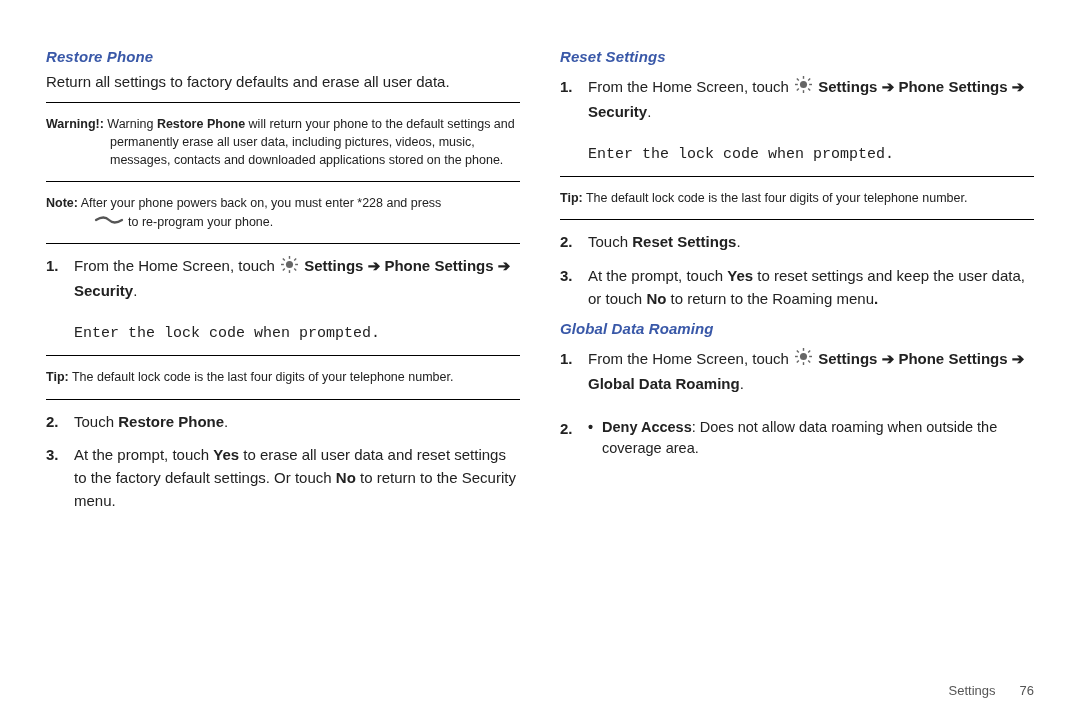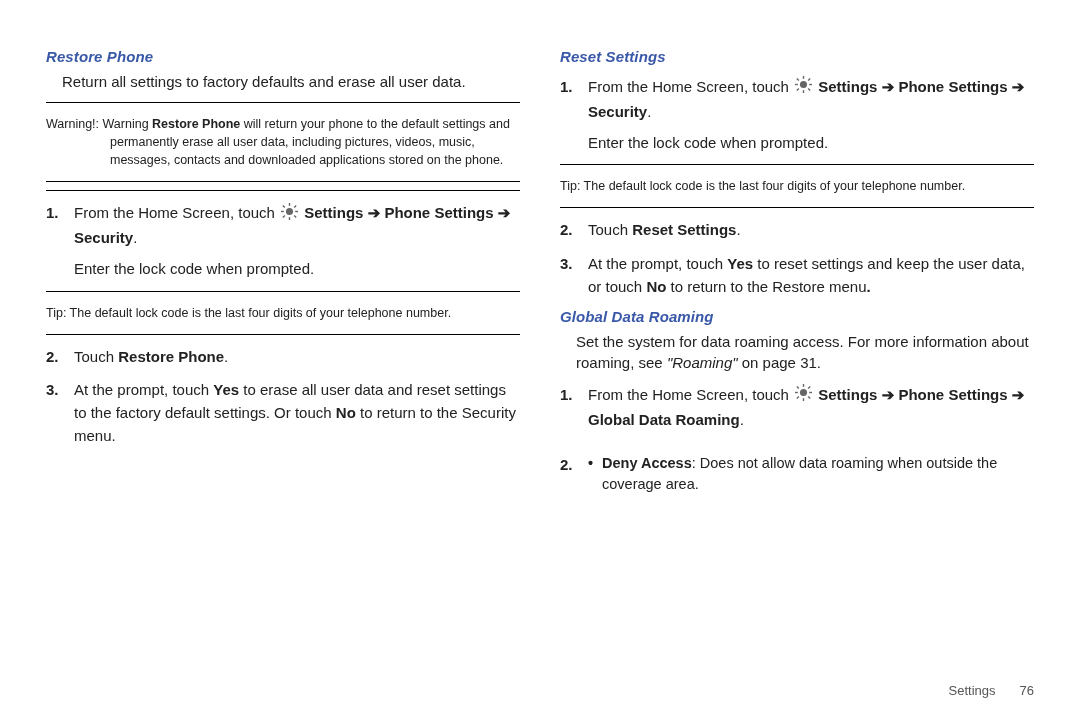--- a/index.html
+++ b/index.html
@@ -26,50 +26,50 @@
     font-size:15px;
     font-weight:700;
     color:#3958a8;
     font-style:italic;
     margin:6px 0 6px 0;
     letter-spacing:.1px;
     font-family:Arial,Helvetica,sans-serif;
   }
   p.intro{
     font-size:15px;
-    margin:6px 0 10px 16px;
+    margin:6px 0 10px 0;
     line-height:1.4;
   }
   .rule{border:none;border-top:1.5px solid #000;margin:8px 0}
   .notebox{
     font-size:12.5px;
     line-height:1.45;
     padding:4px 0;
   }
-  .notelabel{font-weight:400}
+  .notelabel{font-weight:700}
   .send-icon{
     display:inline-block;vertical-align:middle;margin-right:4px;
   }
   ol.steps{
     list-style:none;padding-left:22px;margin:10px 0;
     font-size:15px;line-height:1.55;
   }
   ol.steps>li{
     position:relative;margin:0 0 10px 0;padding-left:6px;
   }
   ol.steps>li>.num{
     position:absolute;left:-22px;top:0;font-weight:700;
   }
   .b{font-weight:700}
   .gear{
     display:inline-block;vertical-align:middle;margin:0 2px;
   }
   .arrow{font-weight:700}
   .stepsub{
-    display:block;margin-top:8px;
+    display:block;margin-top:20px;font-family:Liberation Mono, monospace;
   }
   ul.bullets{
     list-style:none;margin:22px 0;padding-left:14px;font-size:14.5px;line-height:1.45;
   }
   ul.bullets>li{position:relative;margin:4px 0;padding-left:0}
   ul.bullets>li:before{content:"•";position:absolute;left:-14px;top:0;font-weight:700}
   .xref-italic{font-style:italic}
   .footer{
     position:absolute;right:46px;bottom:22px;
     font-size:13px;color:#555;
@@ -85,20 +85,30 @@
   <div class="col">
     <h2 class="sub">Restore Phone</h2>
     <p class="intro">Return all settings to factory defaults and erase all user data.</p>
 
     <hr class="rule">
     <div class="notebox" style="padding-left:64px;text-indent:-64px">
       <span class="notelabel">Warning!:</span><span> Warning </span><span class="b">Restore Phone</span><span> will return your phone to the default settings and permanently erase all user data, including pictures, videos, music, messages, contacts and downloaded applications stored on the phone.</span>
     </div>
     <hr class="rule">
 
+    <div class="notebox" style="padding-left:38px;text-indent:-38px">
+      <span class="notelabel">Note:</span><span> After your phone powers back on, you must enter *228 and press </span>
+      <span style="display:block;text-indent:0;padding-left:10px">
+        <span class="send-icon">
+          <svg width="30" height="12" viewBox="0 0 30 12">
+              <path d="M2 6 Q 10 1 15 6 Q 20 11 28 6" stroke="#555" stroke-width="2.2" fill="none" stroke-linecap="round"></path>
+            </svg>
+        </span><span>to re-program your phone.</span>
+      </span>
+    </div>
     <hr class="rule">
 
     <ol class="steps">
       <li><span class="num">1.</span>
         <span>From the Home Screen, touch </span>
         <span class="gear">
           <svg width="17" height="17" viewBox="0 0 24 24">
               <g fill="#666">
                 <circle cx="12" cy="12" r="5"></circle>
                 <g>
@@ -175,28 +185,25 @@
     <div class="notebox">
       <span class="notelabel">Tip:</span><span> The default lock code is the last four digits of your telephone number.</span>
     </div>
     <hr class="rule">
 
     <ol class="steps">
       <li><span class="num">2.</span>
         <span>Touch </span><span class="b">Reset Settings</span><span>.</span>
       </li>
       <li><span class="num">3.</span>
-        <span>At the prompt, touch </span><span class="b">Yes</span><span> to reset settings and keep the user data, or touch </span><span class="b">No</span><span> to return to the Restore menu</span><span style="font-weight:700">.</span>
+        <span>At the prompt, touch </span><span class="b">Yes</span><span> to reset settings and keep the user data, or touch </span><span class="b">No</span><span> to return to the Roaming menu</span><span style="font-weight:700">.</span>
       </li>
     </ol>
 
     <h2 class="sub">Global Data Roaming</h2>
-    <p class="intro">
-      <span>Set the system for data roaming access. For more information about roaming, see </span><span class="xref-italic">"Roaming"</span><span> on page 31.</span>
-    </p>
 
     <ol class="steps">
       <li><span class="num">1.</span>
         <span>From the Home Screen, touch </span>
         <span class="gear">
           <svg width="17" height="17" viewBox="0 0 24 24">
               <g fill="#666">
                 <circle cx="12" cy="12" r="5"></circle>
                 <g>
                   <rect x="11" y="0" width="2" height="4"></rect>

